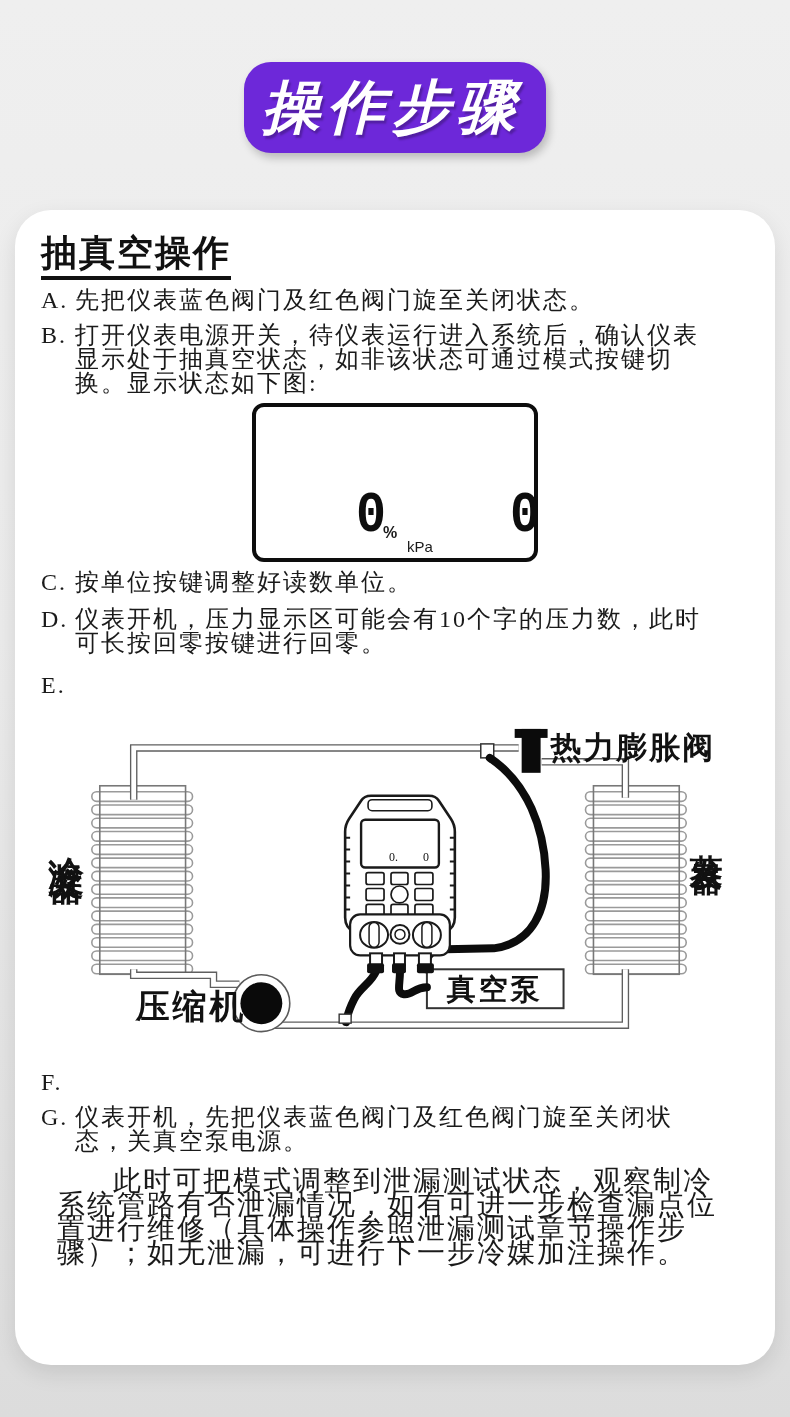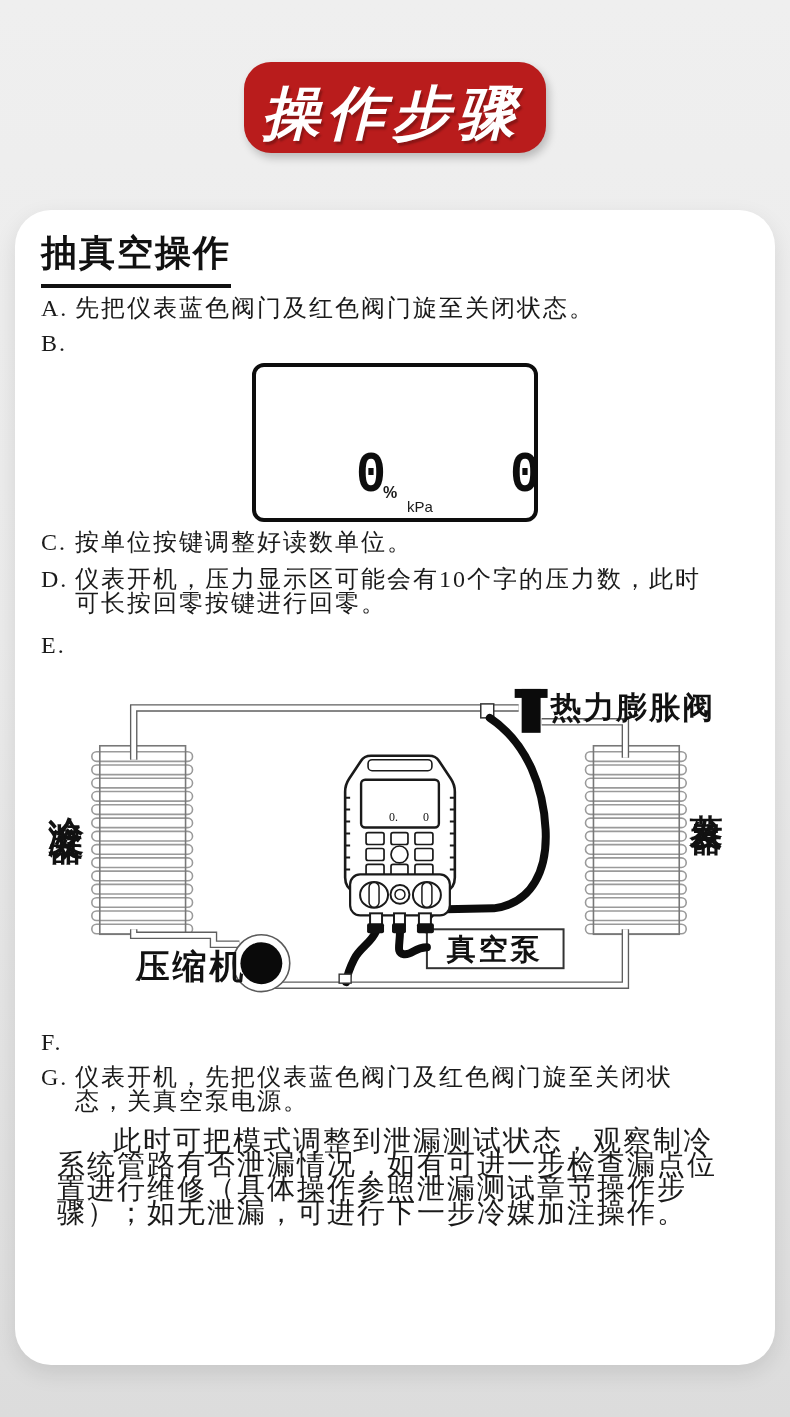--- a/index.html
+++ b/index.html
@@ -22,21 +22,21 @@
   
   .card{
     position:absolute;left:15px;top:210px;width:760px;height:1155px;
     background:#ffffff;border-radius:36px;
     box-shadow:0 8px 22px rgba(0,0,0,.10);
     box-sizing:border-box;padding:24px 26px 0 26px;
   }
   .heading{
     display:inline-block;font-family:"Liberation Sans",sans-serif;
     font-weight:800;font-size:36px;line-height:38px;letter-spacing:2px;
-    border-bottom:4px solid #111;padding-bottom:12px;margin:0 0 8px 0;color:#111;
+    border-bottom:4px solid #111;padding-bottom:4px;margin:0 0 8px 0;color:#111;
   }
   .step{display:flex;margin-bottom:11px;font-size:24px;line-height:24px;letter-spacing:2px;}
   .step-label{flex:0 0 34px;}
   .step-body{width:630px;max-width:630px;}
   .note{font-size:26px;line-height:30px;letter-spacing:6px;font-weight:700;}
   .mb8{margin-bottom:8px;}  .mb13{margin-bottom:13px;} .mb18{margin-bottom:18px;}
   .closing{margin:16px;width:680px;text-indent:2em;font-size:28px;line-height:24px;letter-spacing:2px;}
   
   .lcd{
     position:relative;width:286px;height:159px;margin:0 0 8px 211px;
@@ -52,35 +52,36 @@
   .lcd-unit{position:absolute;left:151px;bottom:3px;font-weight:400;font-size:15px;font-family:"Liberation Sans",sans-serif;}
   
   .diagram-wrap{margin:0 -26px 14px -26px;}
   .diagram-wrap svg{display:block;width:760px;height:auto;}
   .vtext{writing-mode:vertical-rl;text-orientation:upright;}
   text{font-family:"Liberation Serif",serif;fill:#111;}
 </style>
 </head>
 <body>
 
-<div class="badge" style="background: #b91c1c; align-items: flex-end;">
+<div class="badge" style="background: #6d28d9;">
   <span class="badge-text">操作步骤</span>
 </div>
 
 <div class="card">
 
   <h2 class="heading">抽真空操作</h2>
 
   <div class="step">
     <span class="step-label">A.</span>
     <span class="step-body">先把仪表蓝色阀门及红色阀门旋至关闭状态。</span>
   </div>
 
   <div class="step mb8">
     <span class="step-label">B.</span>
+    <span class="step-body">打开仪表电源开关，待仪表运行进入系统后，确认仪表显示处于抽真空状态，如非该状态可通过模式按键切换。显示状态如下图:</span>
   </div>
 
   
   <div class="lcd">
     <span class="lcd-big lcd-left">0</span>
     <span class="lcd-pct">%</span>
     <span class="lcd-unit">kPa</span>
     <span class="lcd-big lcd-right">0</span>
   </div>
 

